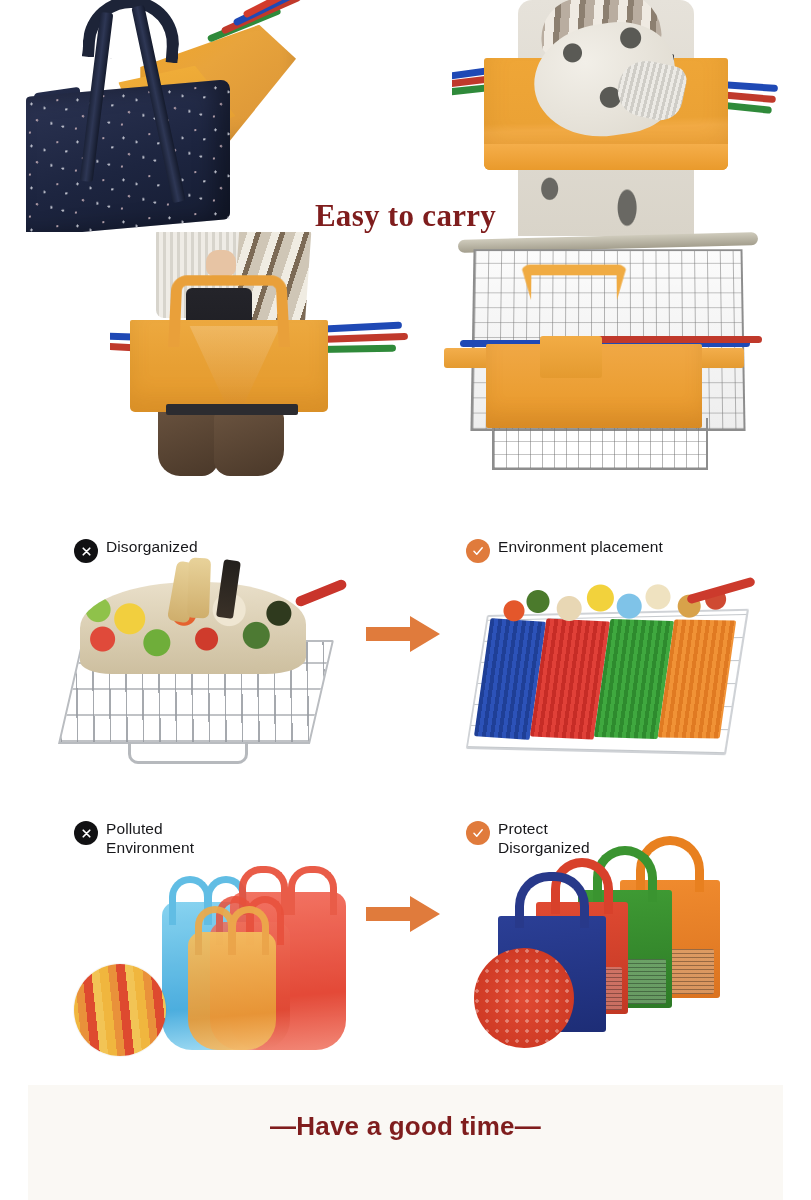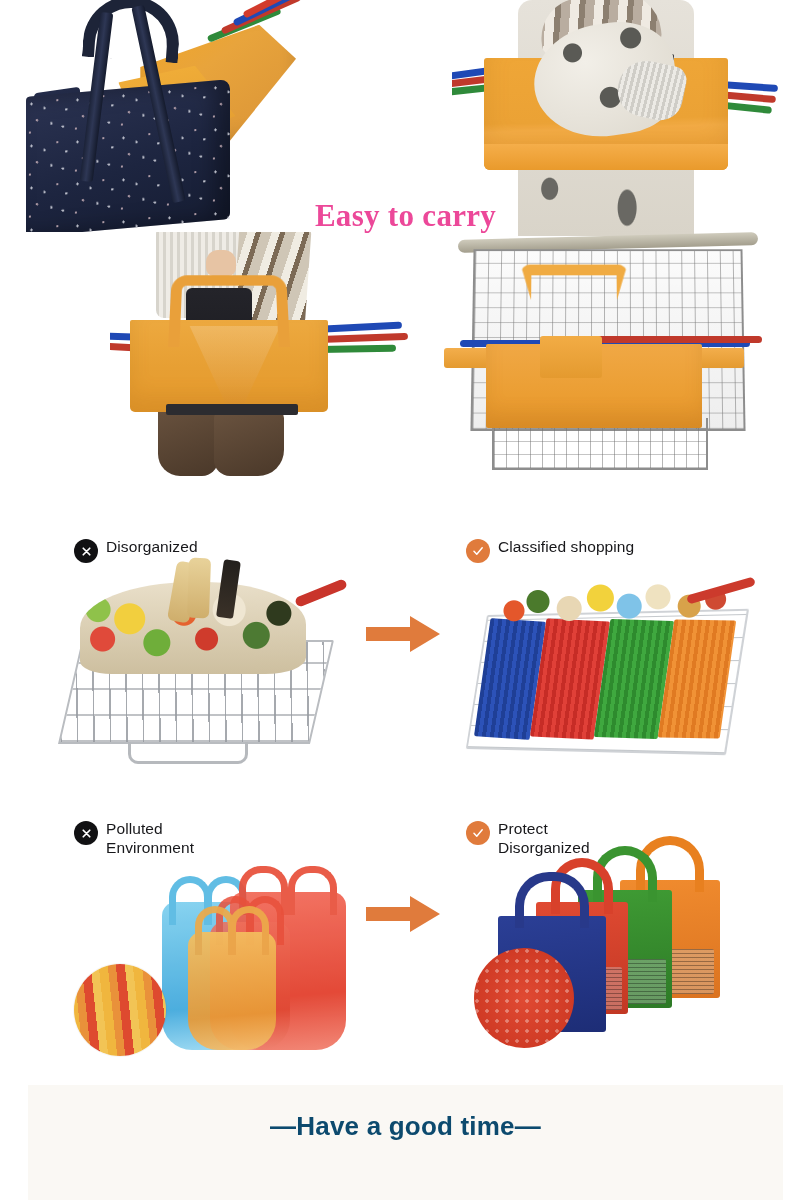--- a/index.html
+++ b/index.html
@@ -218,21 +218,21 @@
   }
   .cart-buckle{
     position:absolute; left:104px; top:104px; width:62px; height:42px;
     background:linear-gradient(180deg,#f2ac45,#e49a2f); border-radius:3px;
   }
   .cart-colorbars{ position:absolute; left:6px; top:104px; width:320px; height:18px; }
 
   .caption-easy{
     position:absolute; left:0; right:0; top:198px; text-align:center;
     font-family:"Liberation Serif", serif;
-    font-size:31px; font-weight:700; color:#ec4899; letter-spacing:.3px;
+    font-size:31px; font-weight:700; color:#7f1d1d; letter-spacing:.3px;
     z-index:9;
   }
 
   
   .cmp { position:absolute; left:0; width:811px; }
   .cmp-1 { top: 530px; height: 250px; }
   .cmp-2 { top: 812px; height: 250px; }
 
   .cmp-col { position:absolute; top:8px; }
   .col-left  { left: 74px;  width: 290px; }
@@ -375,21 +375,21 @@
       radial-gradient(circle, #e04a33, #c9341f);
   }
 
   
   .footer{
     position:absolute; left:28px; top:1085px; width:755px; height:115px;
     background:#faf8f4;
   }
   .footer-title{
     position:absolute; left:0; right:0; top:26px; text-align:center;
-    font-size:26px; font-weight:700; color:#0c4a6e; letter-spacing:.2px;
+    font-size:26px; font-weight:700; color:#7f1d1d; letter-spacing:.2px;
   }
   .footer-sub{
     position:absolute; left:0; right:0; top:62px; text-align:center;
     font-size:13.5px; color:#6f6f6f; letter-spacing:.1px;
   }
 </style>
 </head>
 <body>
 
 <div class="page">
@@ -507,21 +507,21 @@
       </svg>
     </div>
 
     <div class="cmp-col col-right">
       <div class="cmp-label">
         <span class="badge badge-check">
           <svg width="14" height="14" viewBox="0 0 16 16" aria-hidden="true">
             <path d="M3.4 8.3 L6.6 11.6 L12.8 4.4" fill="none" stroke="#ffffff" stroke-width="1.7" stroke-linecap="round" stroke-linejoin="round"></path>
           </svg>
         </span>
-        <span class="cmp-text">Classified shopping</span>
+        <span class="cmp-text">Environment placement</span>
       </div>
       <div class="ph-cart-sorted">
         <div class="sorted-frame"></div>
         <div class="sbag sbag-blue"></div>
         <div class="sbag sbag-red"></div>
         <div class="sbag sbag-green"></div>
         <div class="sbag sbag-orange"></div>
         <div class="sgoods"></div>
         <div class="sorted-cart-handle"></div>
       </div>

